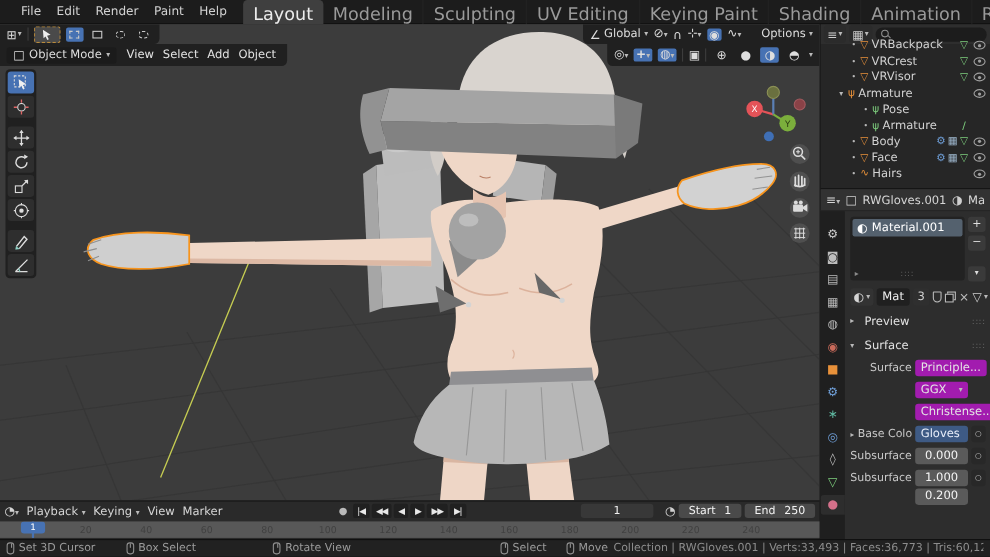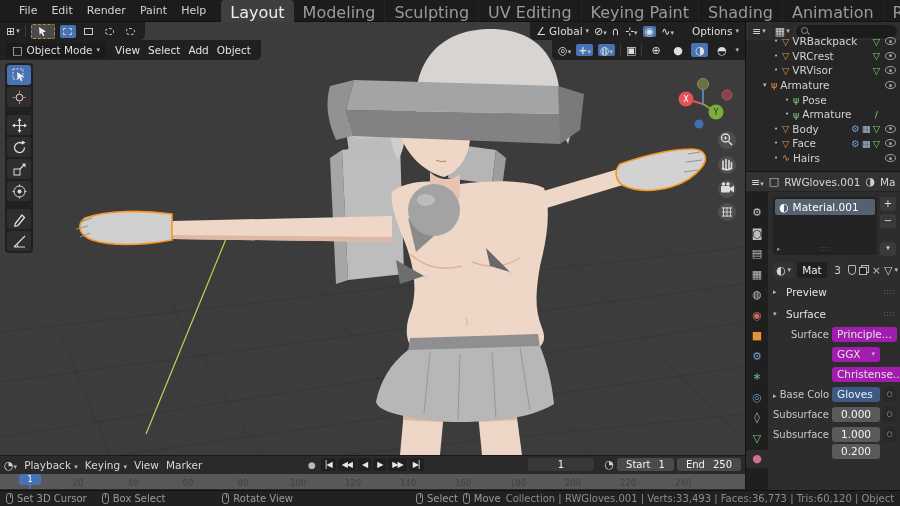--- a/index.html
+++ b/index.html
@@ -721,21 +721,21 @@
               <span class="deco" style="margin-top:0">○</span>
             </div>
 
           </div>
         </div>
       </div>
     </div>
   </div>
 
   <div class="statusbar">
-    <span id="status-hints" style="display:flex;align-items:center;gap:5px">
+    <span id="status-hints" style="display:flex;align-items:center;gap:18px">
         <span class="hint">
           <span class="imouse"></span>
           <span>Set 3D Cursor</span>
         </span>
         <span class="hint">
           <span class="imouse"></span>
           <span>Box Select</span>
         </span>
         <span class="hint">
           <span class="imouse"></span>

